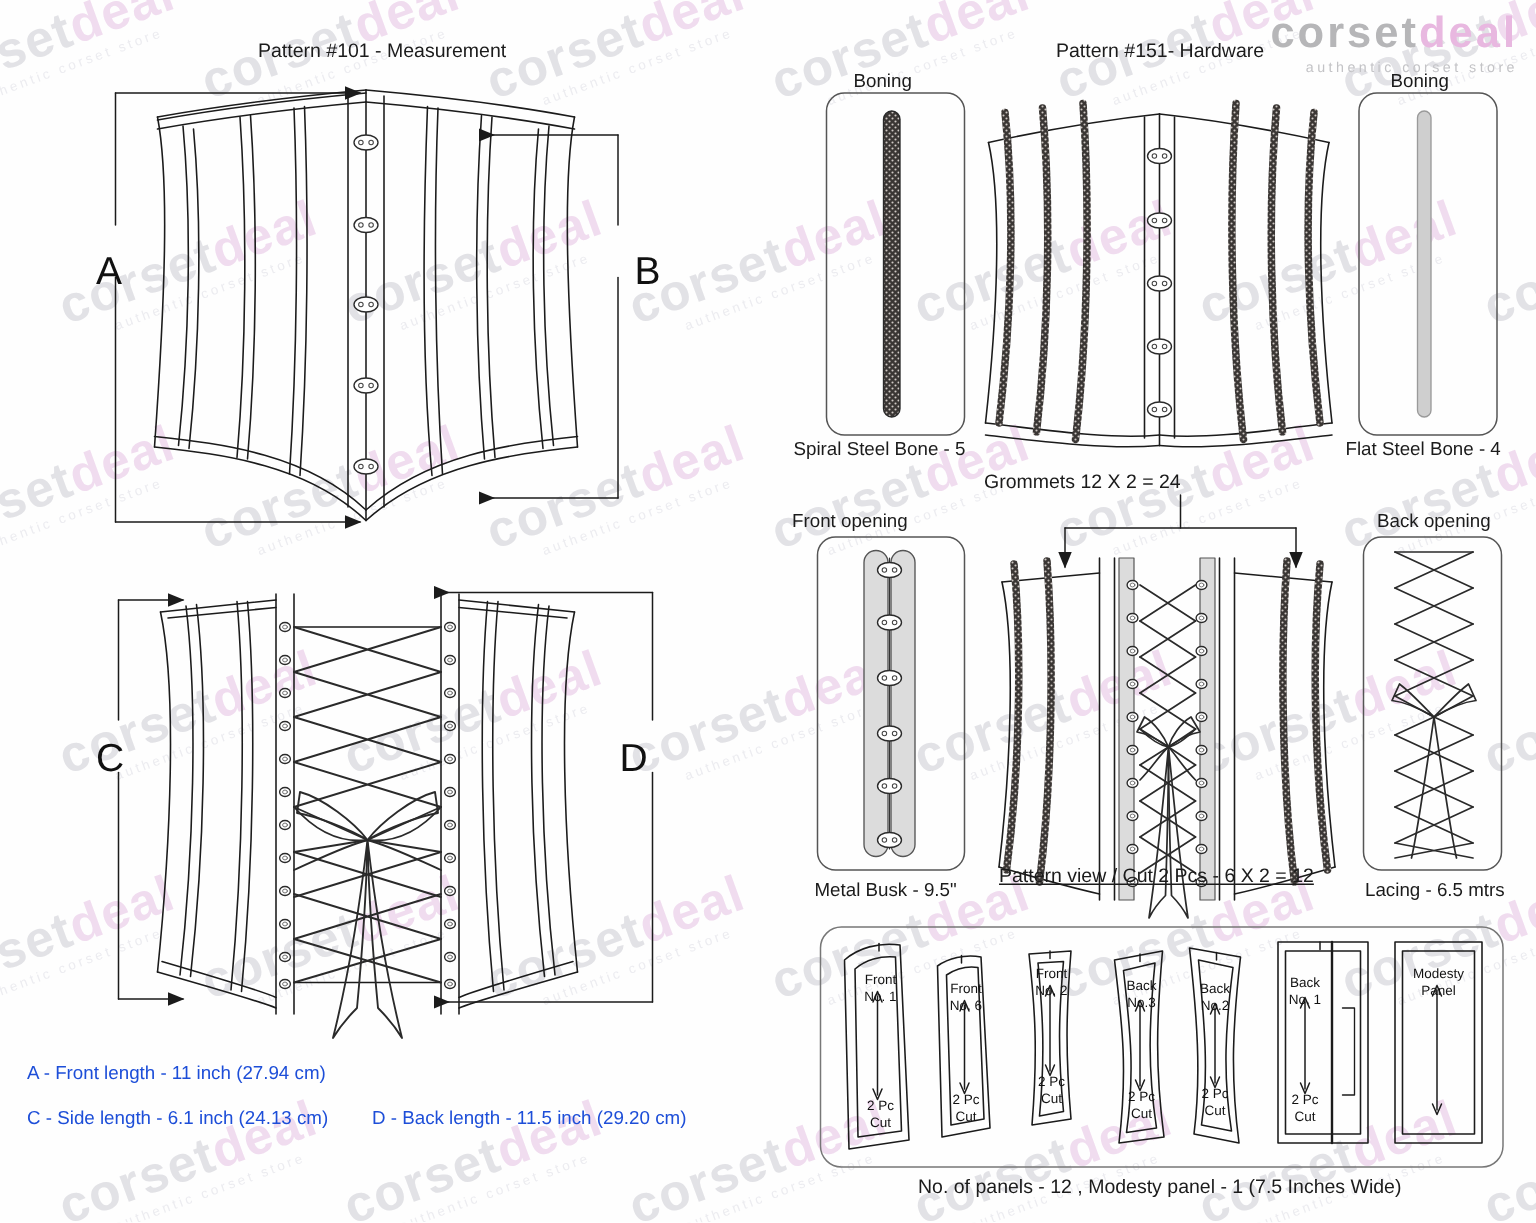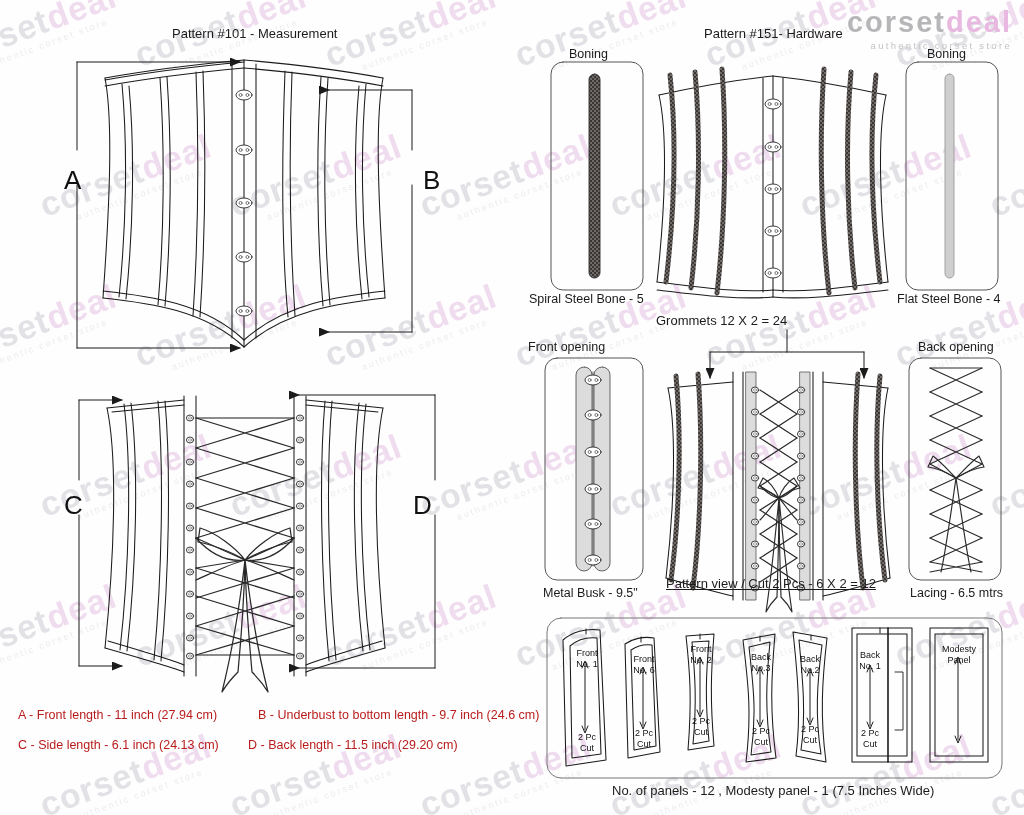--- a/index.html
+++ b/index.html
@@ -55,21 +55,21 @@
     font-family: "Liberation Sans", sans-serif;
     font-size: 12.5px; color: #1b1b1b;
     white-space: nowrap; z-index: 5;
   }
   .lbl.big { font-size: 13px; }
   .dimletter {
     position: absolute; font-size: 26px; color: #111;
     font-family: "Liberation Sans", sans-serif; z-index: 5;
   }
   .meas {
-    position: absolute; font-size: 12.5px; color: #b91c1c;
+    position: absolute; font-size: 12.5px; color: #1d4ed8;
     white-space: nowrap; z-index: 5;
   }
   svg { position: absolute; left: 0; top: 0; z-index: 3; overflow: visible; }
   .sv { position: absolute; z-index: 3; }
 </style>
 </head>
 <body>
 
 <div id="page">
 
@@ -119,21 +119,20 @@
 
   <div class="lbl big" style="left:172px; top:26px;">Pattern #101 -  Measurement</div>
   <div class="lbl big" style="left:704px; top:26px;">Pattern #151-  Hardware</div>
 
   <div class="dimletter" style="left:64px; top:165px;">A</div>
   <div class="dimletter" style="left:423px; top:165px;">B</div>
   <div class="dimletter" style="left:64px; top:490px;">C</div>
   <div class="dimletter" style="left:413px; top:490px;">D</div>
 
   <div class="meas" style="left:18px; top:708px;">A - Front length - 11 inch (27.94 cm)</div>
-  <div class="meas" style="left:258px; top:708px;">B - Underbust to bottom length - 9.7 inch (24.6 cm)</div>
   <div class="meas" style="left:18px; top:738px;">C - Side length - 6.1  inch  (24.13 cm)</div>
   <div class="meas" style="left:248px; top:738px;">D - Back length - 11.5 inch (29.20 cm)</div>
 
   <div class="lbl" style="left:569px; top:47px;">Boning</div>
   <div class="lbl" style="left:927px; top:47px;">Boning</div>
   <div class="lbl" style="left:528px; top:340px;">Front opening</div>
   <div class="lbl" style="left:918px; top:340px;">Back opening</div>
 
   <div class="lbl" style="left:529px; top:292px;">Spiral Steel Bone - 5</div>
   <div class="lbl" style="left:897px; top:292px;text-align:right;">Flat Steel Bone - 4</div>

